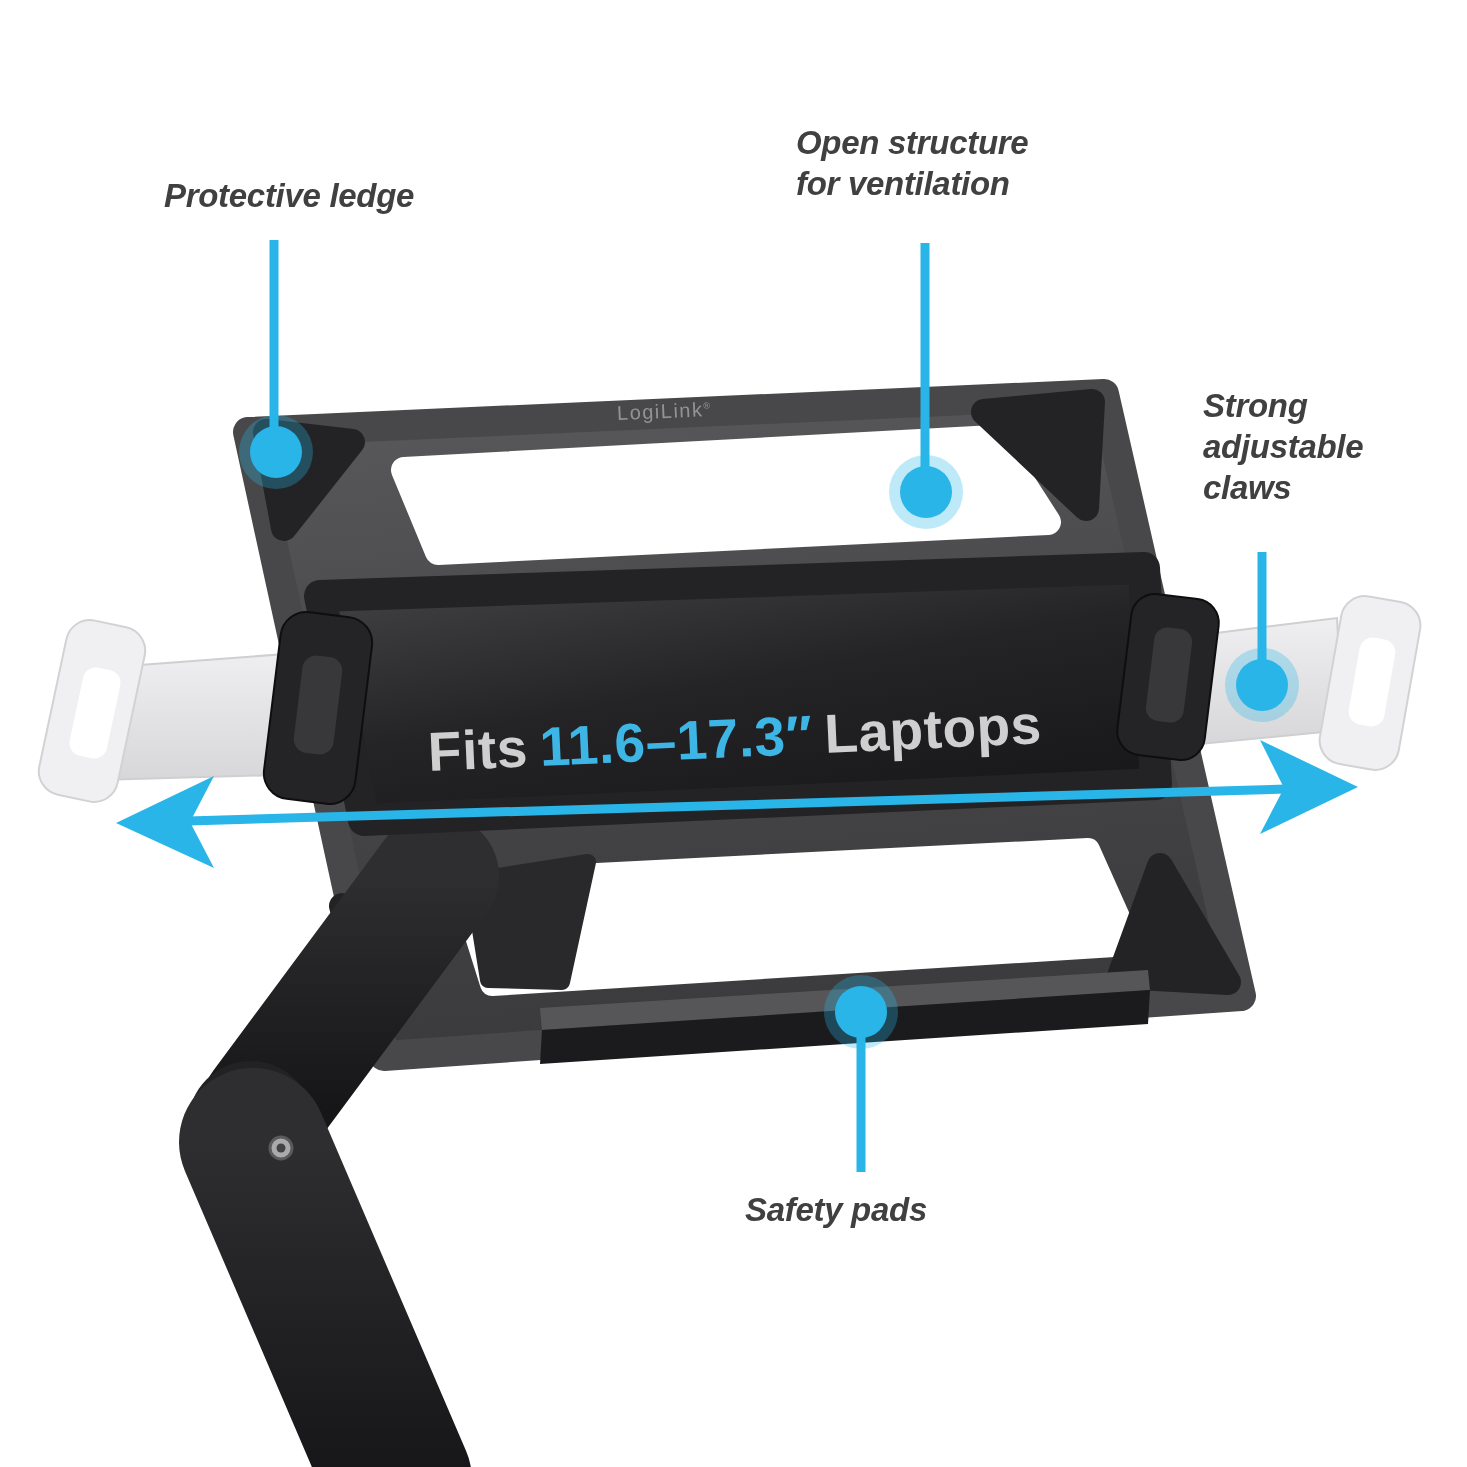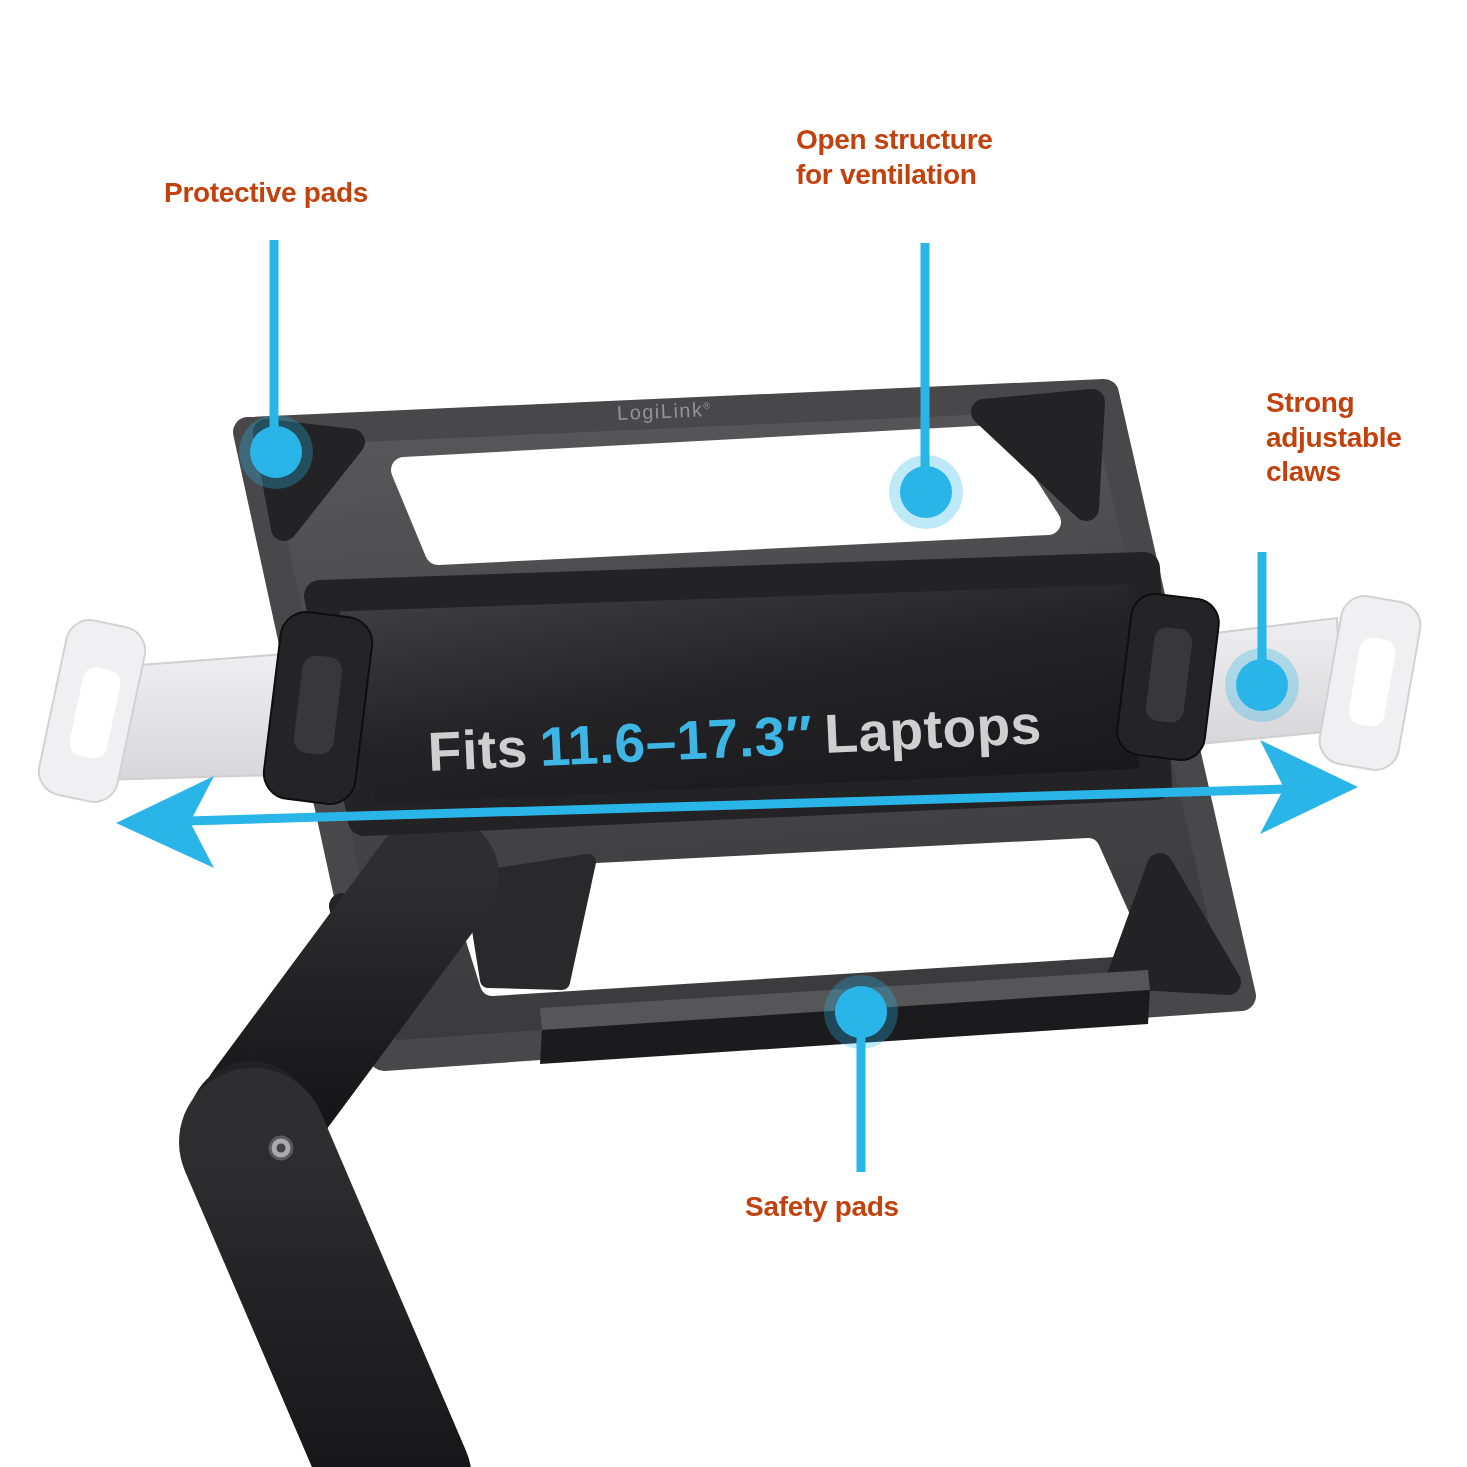--- a/index.html
+++ b/index.html
@@ -7,29 +7,30 @@
     position:relative;
     width:1467px;height:1467px;
     background:#ffffff;
     overflow:hidden;
     font-family:"Liberation Sans", sans-serif;
   }
   .canvas svg{position:absolute;left:0;top:0;}
   .callout-label{
     position:absolute;
     font-weight:700;
-    font-size:28px;
+    font-size:33px;
     line-height:1.24;
-    color:#c2410c;
+    color:#404040;
     letter-spacing:-0.3px;
     white-space:pre-line;
+    font-style:italic;
   }
   .label-protective{left:164px;top:176px;}
   .label-open{left:796px;top:123px;}
-  .label-claws{left:1266px;top:386px;}
+  .label-claws{left:1203px;top:386px;}
   .label-safety{left:745px;top:1190px;}
   .brand{
     position:absolute;left:617px;top:402px;
     transform:rotate(-2.4deg);transform-origin:left center;
     font-size:20px;font-weight:400;color:#9c9c9e;
     letter-spacing:1.5px;opacity:0.9;white-space:nowrap;
   }
   .brand .reg{font-size:9px;vertical-align:super;letter-spacing:0;}
   .fit-line{
     position:absolute;left:428px;top:720px;
@@ -144,21 +145,21 @@
   </svg>
 
   <div class="brand">
     <span>LogiLink</span><span class="reg">®</span>
   </div>
 
   <div class="fit-line">
     <span class="fit-gray">Fits</span><span class="fit-blue">11.6–17.3″</span><span class="fit-gray">Laptops</span>
   </div>
 
-  <div class="callout-label label-protective">Protective pads</div>
+  <div class="callout-label label-protective">Protective ledge</div>
   <div class="callout-label label-open">Open structure
 for ventilation</div>
   <div class="callout-label label-claws">Strong
 adjustable
 claws</div>
   <div class="callout-label label-safety">Safety pads</div>
 
 </div>
 
 </body></html>

